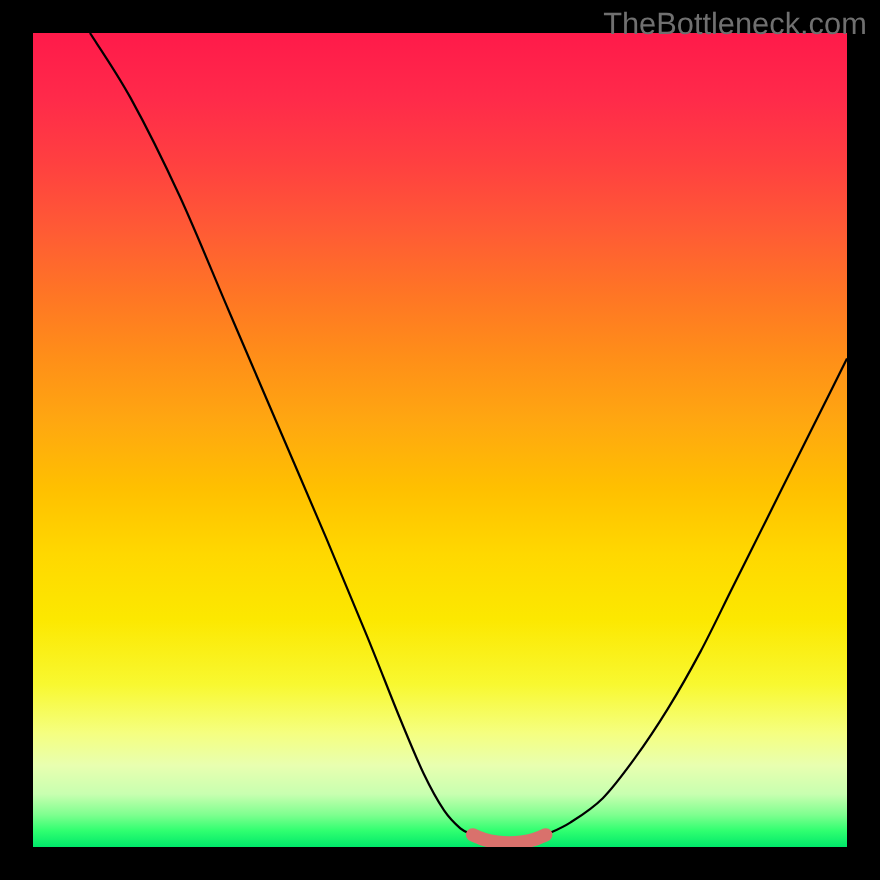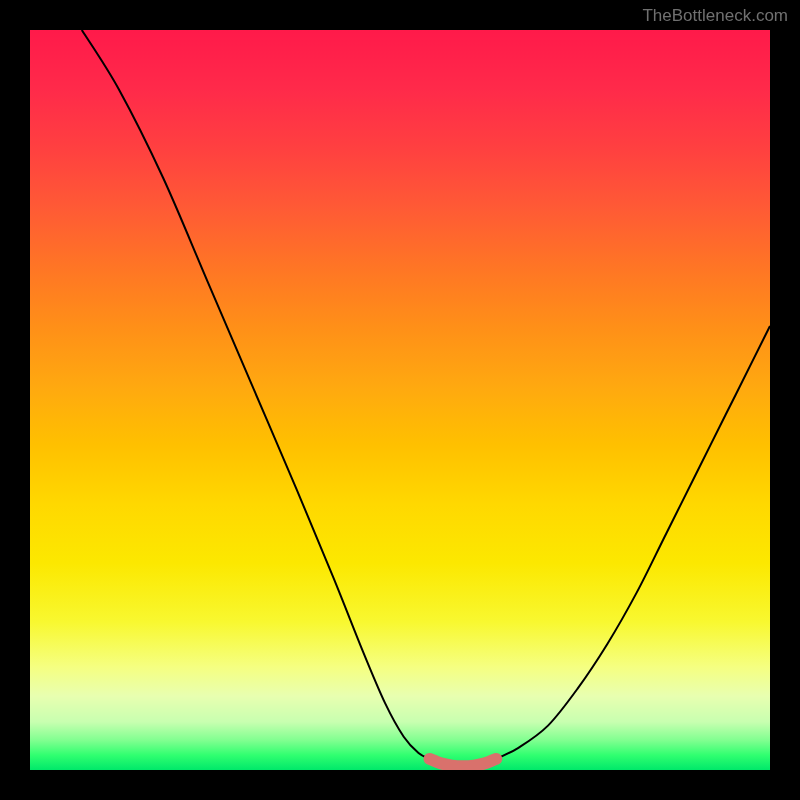--- a/index.html
+++ b/index.html
@@ -8,21 +8,21 @@
     height: 800px;
     background: #000;
     position: relative;
     font-family: Arial, sans-serif;
   }
   .watermark {
     position: absolute;
     top: 6px;
     right: 12px;
     color: #707070;
-    font-size: 17px;
+    font-size: 28px;
     font-weight: 500;
     z-index: 10;
   }
   .chart-area {
     position: absolute;
     left: 30px;
     top: 30px;
     width: 740px;
     height: 740px;
     overflow: hidden;

